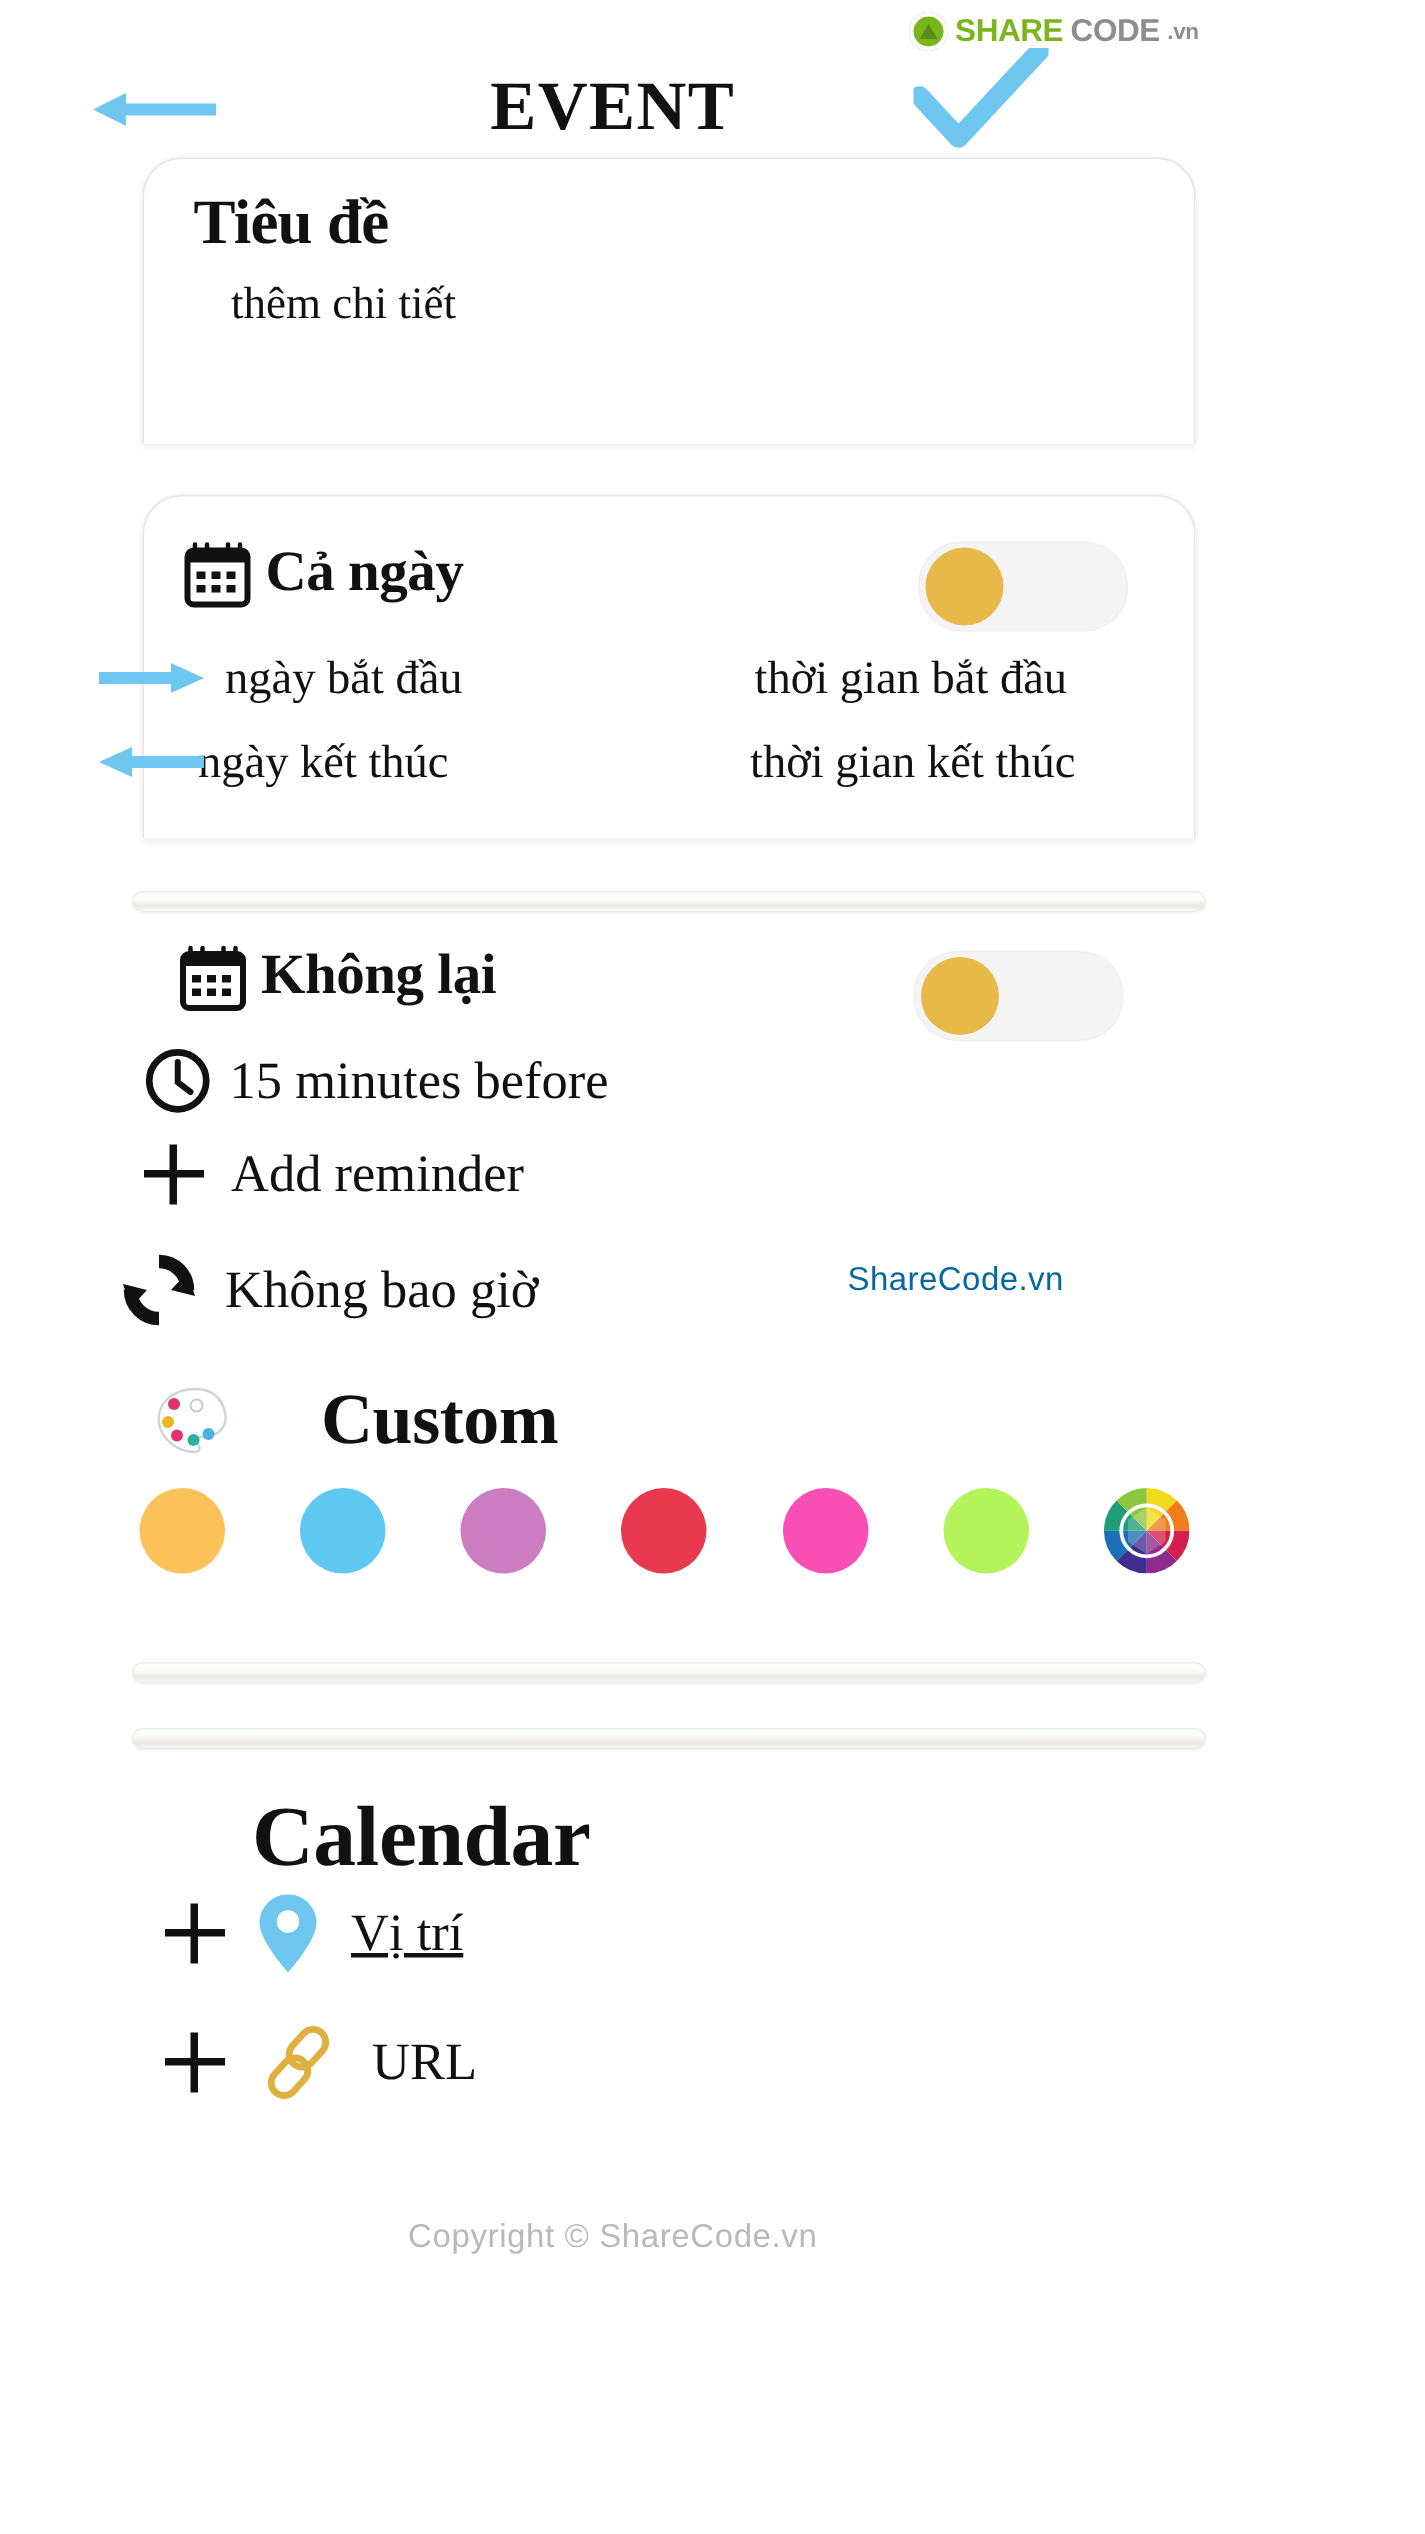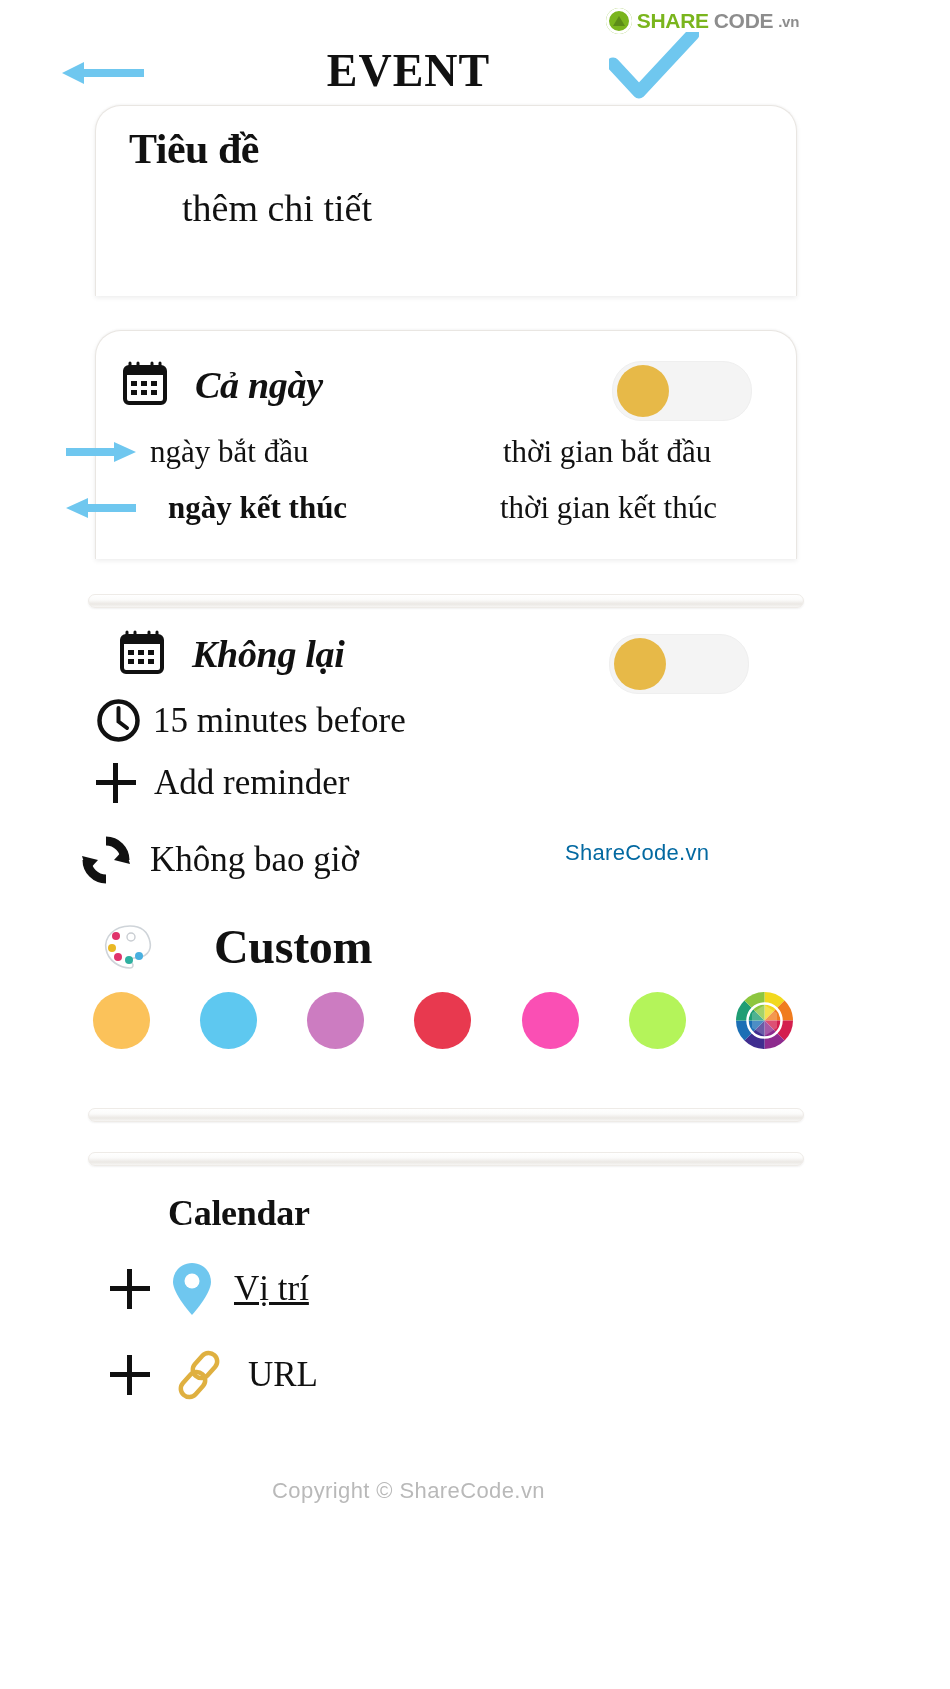--- a/index.html
+++ b/index.html
@@ -66,27 +66,27 @@
   #card-title{left:95px;top:105px;width:700px;height:190px;
     border-bottom:none;border-radius:26px 26px 0 0;}
   #card-date{left:95px;top:330px;width:700px;height:228px;
     border-bottom:none;border-radius:26px 26px 0 0;}
 
   .card-title-main{
     position:absolute;left:33px;top:19px;
     font-size:42px;font-weight:bold;letter-spacing:-0.5px;
   }
   .card-title-sub{
-    position:absolute;left:86px;top:80px;
-    font-size:38px;
+    position:absolute;left:58px;top:80px;
+    font-size:30px;
   }
 
   
   .row-head{
-    position:absolute;display:flex;align-items:flex-end;gap:26px;font-style:italic;
+    position:absolute;display:flex;align-items:flex-start;gap:8px;
   }
   .row-head .lbl{font-size:38px;font-weight:bold;letter-spacing:-0.3px;}
 
   .toggle{
     position:absolute;
     width:138px;height:58px;border-radius:29px;
     background:#f4f4f4;
     border:1px solid #efefef;
   }
   .toggle .knob{
@@ -184,21 +184,21 @@
       <span class="lbl">Cả ngày</span>
     </div>
 
     <div class="toggle" style="left:516px;top:30px;">
       <div class="knob" style="background: rgb(231, 185, 72);"></div>
     </div>
 
     <div class="sub-row" style="left:54px;top:103px;">ngày bắt đầu</div>
     <div class="sub-row" style="left:407px;top:103px;">thời gian bắt đầu</div>
 
-    <div class="sub-row" style="left:72px;top:159px;font-weight:bold;">ngày kết thúc</div>
+    <div class="sub-row" style="left:36px;top:159px;">ngày kết thúc</div>
     <div class="sub-row" style="left:404px;top:159px;">thời gian kết thúc</div>
   </div>
 
   <svg style="position:absolute;left:66px;top:440px;width:70px;height:24px;" viewBox="0 0 70 24">
     <path d="M70 12 L48 2 L48 8 L0 8 L0 16 L48 16 L48 22 Z" fill="#6fc7ef"></path>
   </svg>
   <svg style="position:absolute;left:66px;top:496px;width:70px;height:24px;" viewBox="0 0 70 24">
     <path d="M0 12 L22 2 L22 8 L70 8 L70 16 L22 16 L22 22 Z" fill="#6fc7ef"></path>
   </svg>
 
@@ -284,21 +284,21 @@
           <circle cx="28.5" cy="28.5" r="17" fill="none" stroke="#ffffff" stroke-width="2.5"></circle>
           <path d="M28.5 13 L41 21 L41 36 L28.5 44 L16 36 L16 21 Z" fill="#ffffff" opacity="0.22"></path>
         </g>
       </svg>
     </div>
   </div>
 
   <div class="divbar" style="top:1108px;"></div>
   <div class="divbar" style="top:1152px;"></div>
 
-  <div style="position:absolute;left:168px;top:1192px;font-size:36px;font-weight:bold;letter-spacing:-0.3px;">Calendar</div>
+  <div style="position:absolute;left:168px;top:1192px;font-size:57px;font-weight:bold;letter-spacing:-0.3px;">Calendar</div>
 
   <div style="position:absolute;left:110px;top:1262px;display:flex;align-items:center;gap:22px;text-decoration:underline;">
     <span class="plus"></span>
     <svg width="40" height="54" viewBox="0 0 40 54" class="icon">
       <path d="M20 1 C9 1 1 9.6 1 20 C1 32 20 53 20 53 C20 53 39 32 39 20 C39 9.6 31 1 20 1 Z" fill="#6fc7ef"></path>
       <circle cx="20" cy="19" r="7.5" fill="#ffffff"></circle>
     </svg>
     <span style="font-size:35px;">Vị trí</span>
   </div>
 

